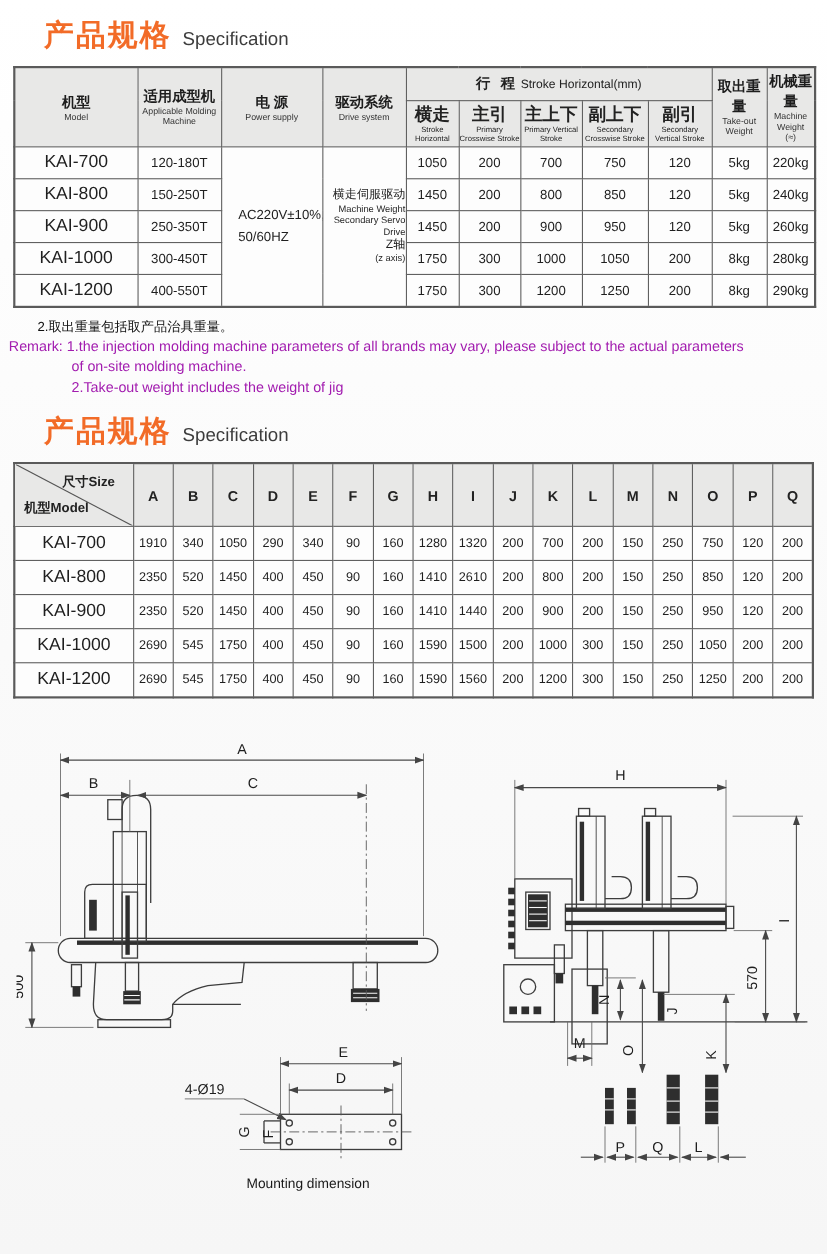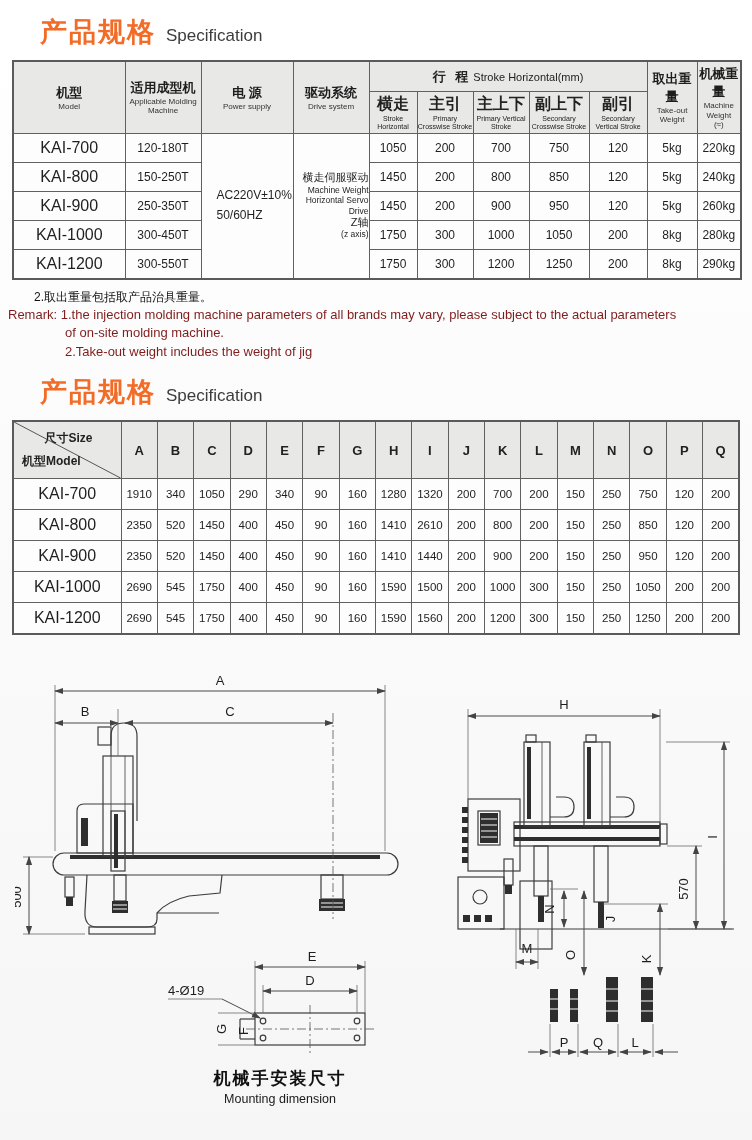--- a/index.html
+++ b/index.html
@@ -25,29 +25,29 @@
   .stroke-banner .hz-big{font-size:13px;font-weight:bold;letter-spacing:3px}
   .stroke-banner .he-mid{font-size:11px;font-weight:normal;margin-left:2px}
   .power-cell{font-size:12px;text-align:left;padding-left:15px;line-height:1.6}
   .drive-cell{text-align:right;padding-left:4px}
   .drive-cell .zh{font-size:11px;line-height:1.25;display:block}
   .drive-cell .en{font-size:8.5px;line-height:1.2;display:block}
 
   .notes{margin:8px 0 0 8px;color:#111}
   .notes .zh{font-size:12px;line-height:1.5}
   .notes .zh.ind{padding-left:26px}
-  .notes .en{font-size:13px;line-height:1.45;color:#7f1d1d}
+  .notes .en{font-size:13px;line-height:1.45;color:#a21caf}
   .notes .en.ind{padding-left:57px}
 
   .t2 thead th{height:56px;font-size:13px;font-weight:bold}
   .t2 td{font-size:11.5px;height:30px;color:#1f1f1f}
   .t2 td.model-cell,.t1 td.model-cell{font-size:16px}
   th.diag{position:relative;padding:0}
   .dline{position:absolute;left:0;top:0;width:100%;height:100%}
-  .corner-size{position:absolute;top:8px;right:28px;font-size:12px;font-weight:bold}
+  .corner-size{position:absolute;top:8px;right:16px;font-size:12px;font-weight:bold}
   .corner-model{position:absolute;bottom:8px;left:8px;font-size:12px;font-weight:bold}
 
   .drawings{position:relative;height:470px;margin-top:24px}
   .svg-abs{position:absolute}
   svg text{fill:#1e1e1e;font-size:13px;font-family:"Liberation Sans","DejaVu Sans",sans-serif}
   .ol{stroke:#3d3d3d;fill:none;stroke-width:1.2}
   .olt{stroke:#3d3d3d;fill:none;stroke-width:0.8}
   .dk{fill:#2e2e2e;stroke:none}
   .lt{stroke:#fafafa;stroke-width:1}
   .dim{stroke:#4a4a4a;stroke-width:1;fill:none;marker-start:url(#arr);marker-end:url(#arr)}
@@ -138,21 +138,21 @@
       <tr>
         <td class="model-cell">KAI-700</td>
         <td>120-180T</td>
         <td rowspan="5" class="power-cell">
           <div>AC220V±10%,</div>
           <div>50/60HZ</div>
         </td>
         <td rowspan="5" class="drive-cell">
           <span class="zh">横走伺服驱动</span>
           <span class="en">Machine Weight</span>
-          <span class="en">Horizontal Servo</span>
+          <span class="en">Secondary Servo</span>
           <span class="en">Drive</span>
           <span class="zh">Z轴</span>
           <span class="en">(z axis)</span>
         </td>
         <td>1050</td>
         <td>200</td>
         <td>700</td>
         <td>750</td>
         <td>120</td>
         <td>5kg</td>
@@ -186,21 +186,21 @@
         <td>1750</td>
         <td>300</td>
         <td>1000</td>
         <td>1050</td>
         <td>200</td>
         <td>8kg</td>
         <td>280kg</td>
       </tr>
       <tr>
         <td class="model-cell">KAI-1200</td>
-        <td>300-550T</td>
+        <td>400-550T</td>
         <td>1750</td>
         <td>300</td>
         <td>1200</td>
         <td>1250</td>
         <td>200</td>
         <td>8kg</td>
         <td>290kg</td>
       </tr>
     </tbody>
   </table>
@@ -547,18 +547,17 @@
         <line class="ext" x1="8" y1="48" x2="62" y2="48"></line>
         <line class="lead" x1="62" y1="48" x2="100" y2="67"></line>
         <line class="ext" x1="58" y1="62" x2="95" y2="62"></line>
         <line class="ext" x1="58" y1="94" x2="95" y2="94"></line>
         <text transform="rotate(-90 66 78)" x="66" y="78" text-anchor="middle" font-size="12">G</text>
         <text transform="rotate(-90 88 80)" x="88" y="80" text-anchor="middle" font-size="10">F</text>
       </g>
     </svg>
 
     <div class="mount-caption">
-      <div class="zh">机械手安装尺寸</div>
       <div class="en">Mounting dimension</div>
     </div>
 
   </div>
 </div>
 
 </body></html>

